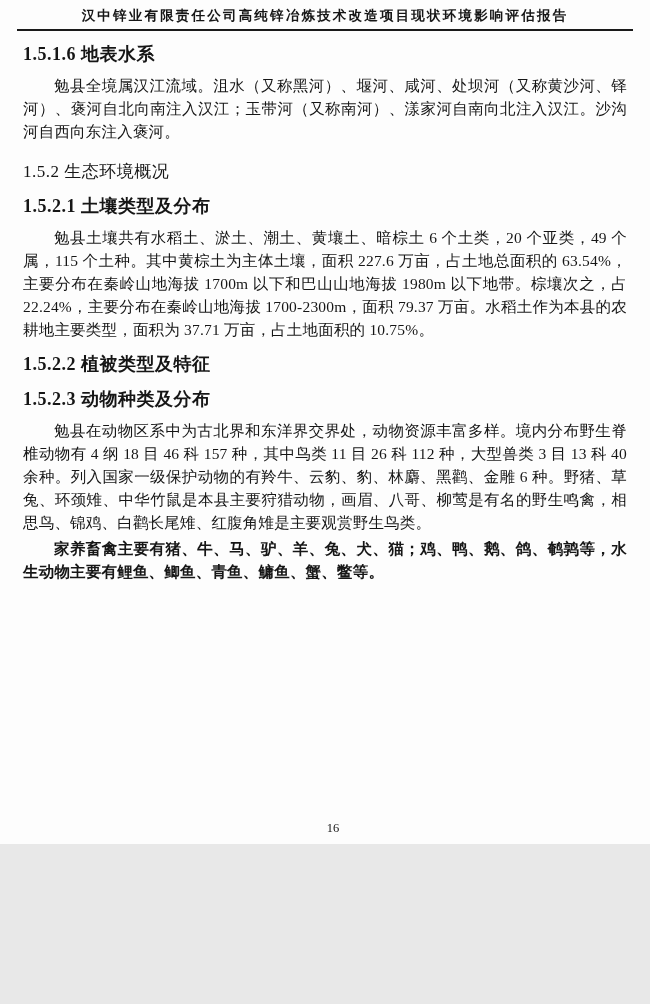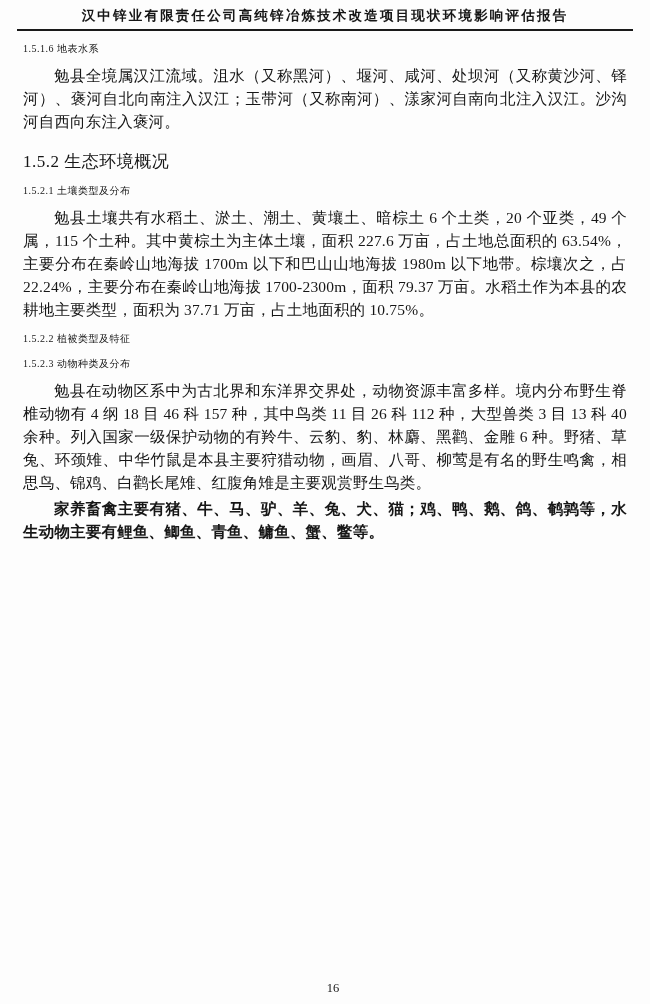--- a/index.html
+++ b/index.html
@@ -1,42 +1,42 @@
 <!DOCTYPE html>
 <html lang="zh"><head>
 <meta charset="utf-8">
 <style>
   * { box-sizing: border-box; }
   html, body { margin: 0; padding: 0; background: #e8e8e8; }
   .page {
     position: relative;
     width: 650px;
-    height: 1004px;
+    height: 844px;
     margin: 0 auto;
     background: #fdfdfd;
     color: #161616;
     font-family: "Liberation Serif", "DejaVu Serif", serif;
     overflow: hidden;
   }
   .header-band {
     margin: 0 17px;
     padding: 6px 0 4px;
     text-align: center;
     border-bottom: 2px solid #1a1a1a;
   }
   .header-title {
     font-size: 13.5px;
     font-weight: 600;
     letter-spacing: 2.2px;
     white-space: nowrap;
   }
   .content { margin: 0 23px; }
   .sub-heading {
-    font-size: 10px;
-    font-weight: normal;
+    font-size: 18px;
+    font-weight: bold;
     margin: 11px 0 8px;
     letter-spacing: 0.5px;
   }
   .bold-heading {
     font-size: 17px;
     font-weight: normal;
     margin: 17px 0 9px;
     letter-spacing: 0.5px;
   }
   .body-para {

